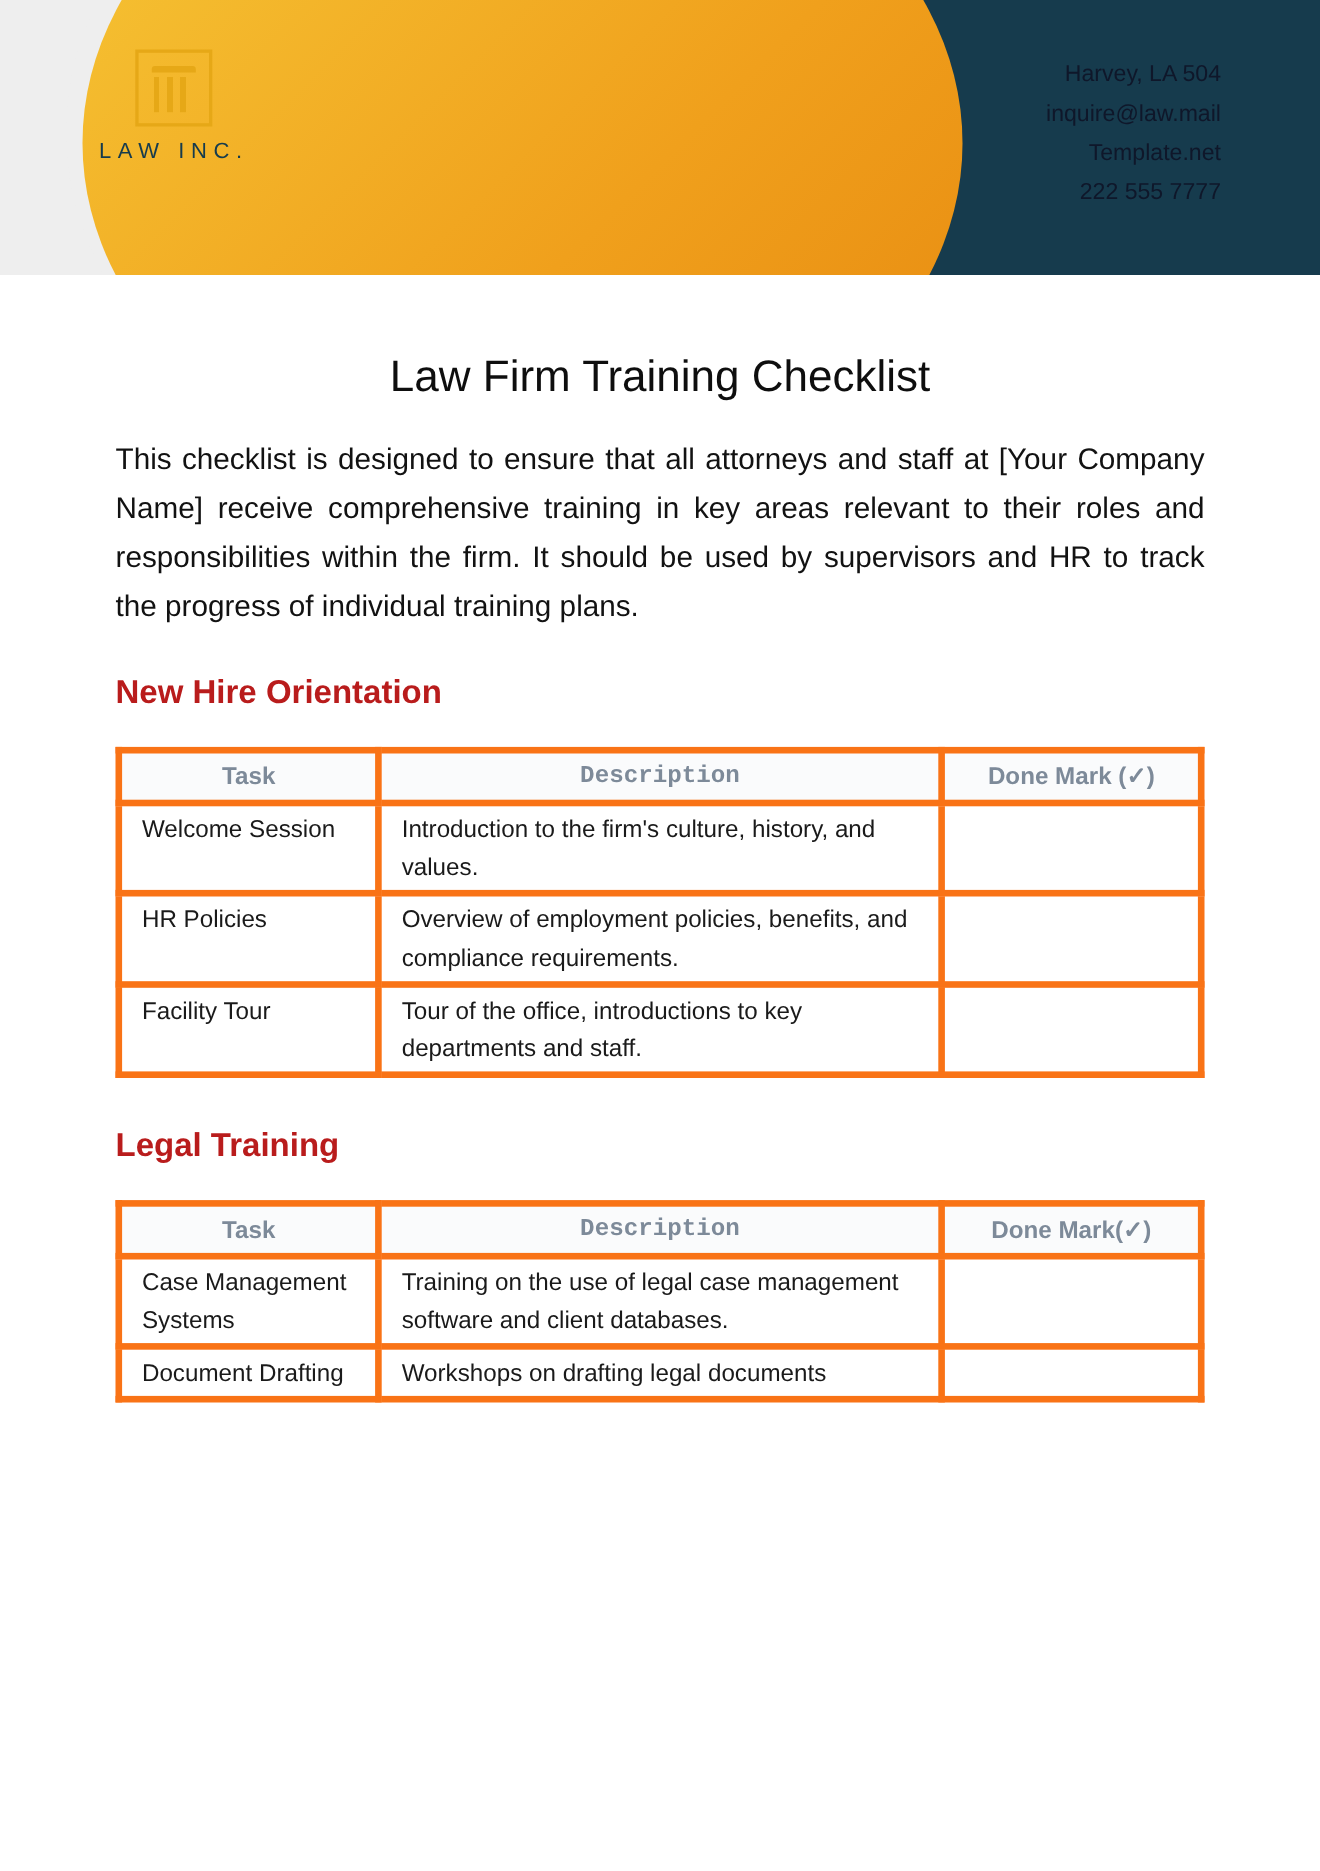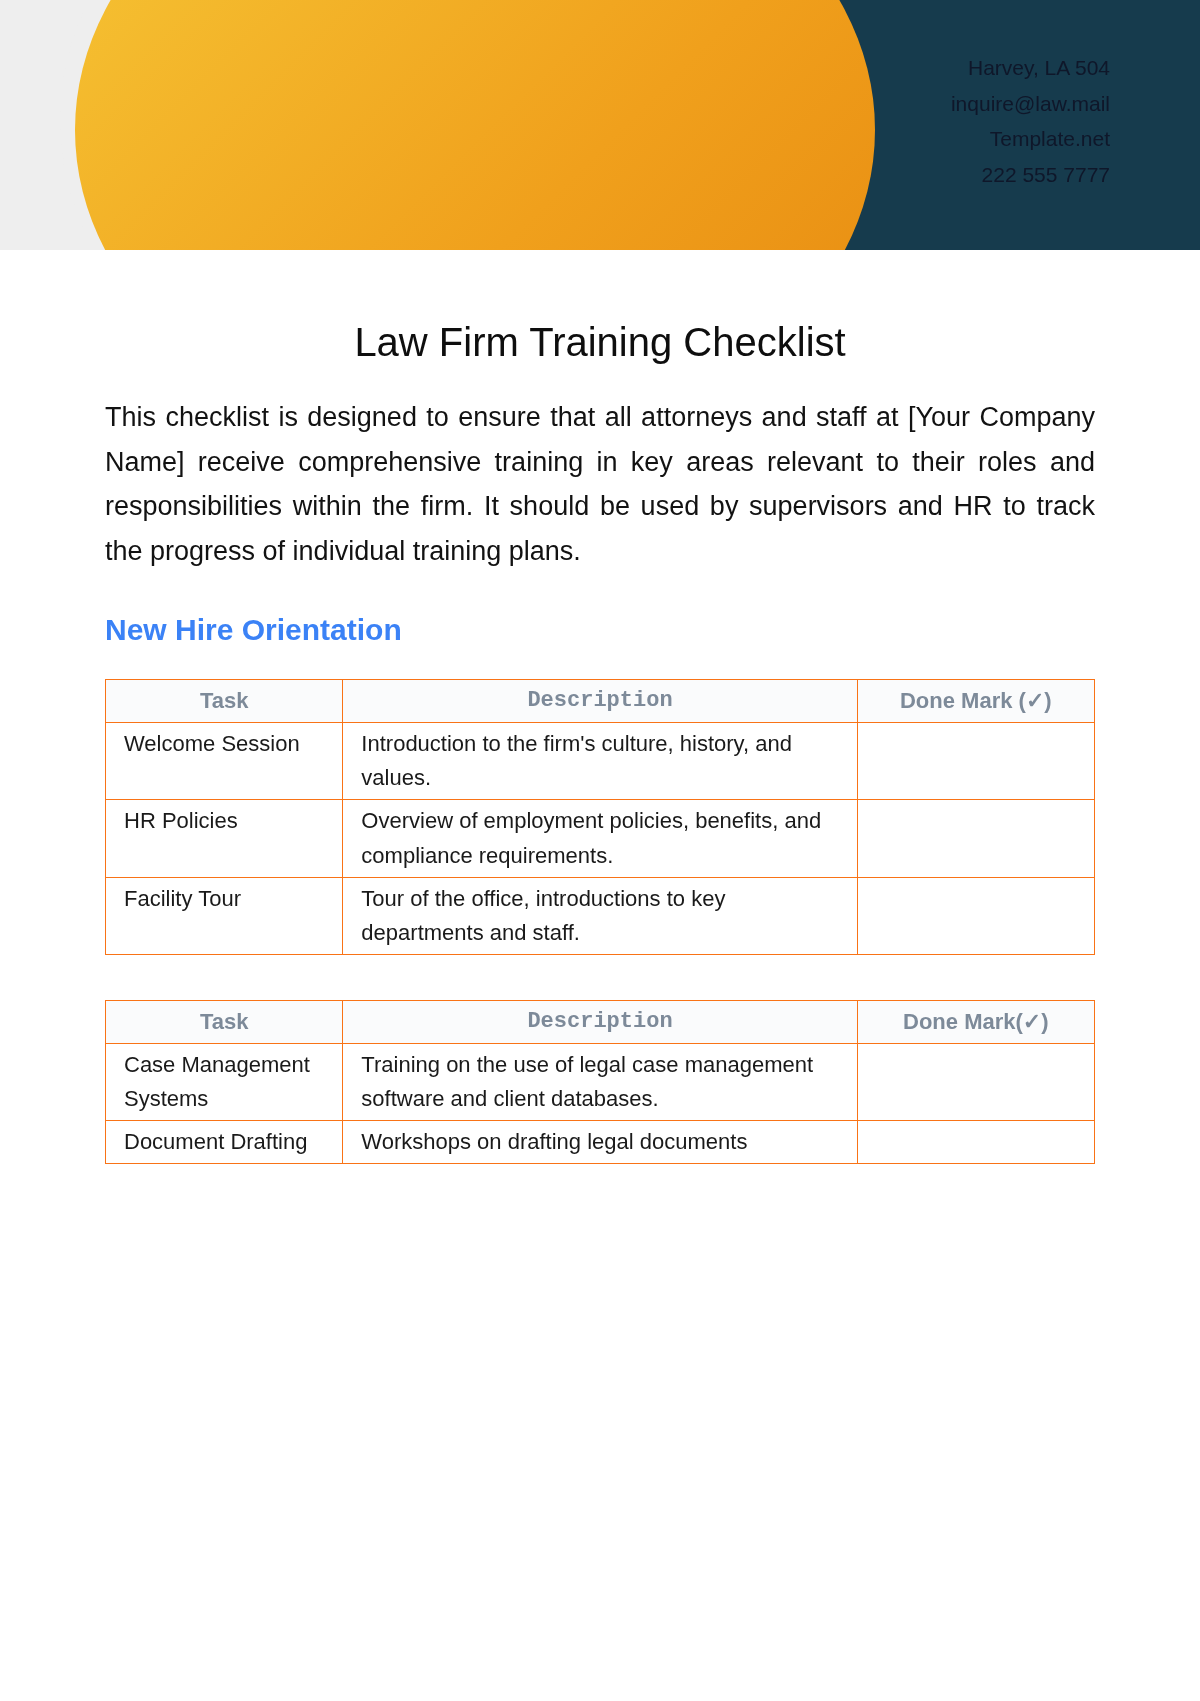--- a/index.html
+++ b/index.html
@@ -101,31 +101,31 @@
   .intro {
     font-size: 27px;
     line-height: 1.65;
     color: #121212;
     text-align: justify;
     margin-bottom: 40px;
   }
   .section-head {
     font-size: 30px;
     font-weight: 700;
-    color: #3b82f6;
+    color: #b91c1c;
     margin: 10px 0 32px;
   }
   table {
     width: 100%;
     border-collapse: collapse;
     margin-bottom: 45px;
     font-size: 22px;
   }
   th, td {
-    border: 1px solid #f97316;
+    border: 6px solid #f97316;
     padding: 4px 18px;
     text-align: left;
     vertical-align: top;
     line-height: 1.55;
   }
   th {
     background: #fafbfc;
     color: #7d8a99;
     font-weight: 700;
     text-align: center;
@@ -135,20 +135,24 @@
   .col-desc { width: 52%; font-family: Liberation Mono, monospace; }
   .col-done { width: 24%; text-align: center; }
   th.col-done-head { text-align: center; }
 </style>
 </head>
 <body>
 
 <div class="header">
   <div class="header-swoosh">
     <div class="swoosh-accent"></div>
+  </div>
+  <div class="logo-block">
+    <div class="logo-icon"></div>
+    <div class="logo-text">LAW INC.</div>
   </div>
   <div class="contact">
     <div>Harvey, LA 504</div>
     <div>inquire@law.mail</div>
     <div>Template.net</div>
     <div>222 555 7777</div>
   </div>
 </div>
 
 <div class="content">
@@ -176,20 +180,21 @@
         <td class="col-done"></td>
       </tr>
       <tr>
         <td>Facility Tour</td>
         <td>Tour of the office, introductions to key departments and staff.</td>
         <td class="col-done"></td>
       </tr>
     </tbody>
   </table>
 
+  <h2 class="section-head">Legal Training</h2>
   <table>
     <thead>
       <tr>
         <th class="col-task">Task</th>
         <th class="col-desc">Description</th>
         <th class="col-done-head">Done Mark(✓)</th>
       </tr>
     </thead>
     <tbody>
       <tr>

